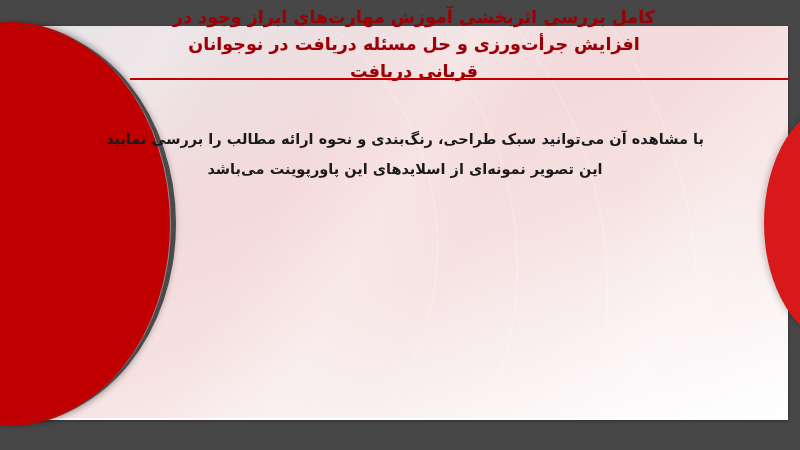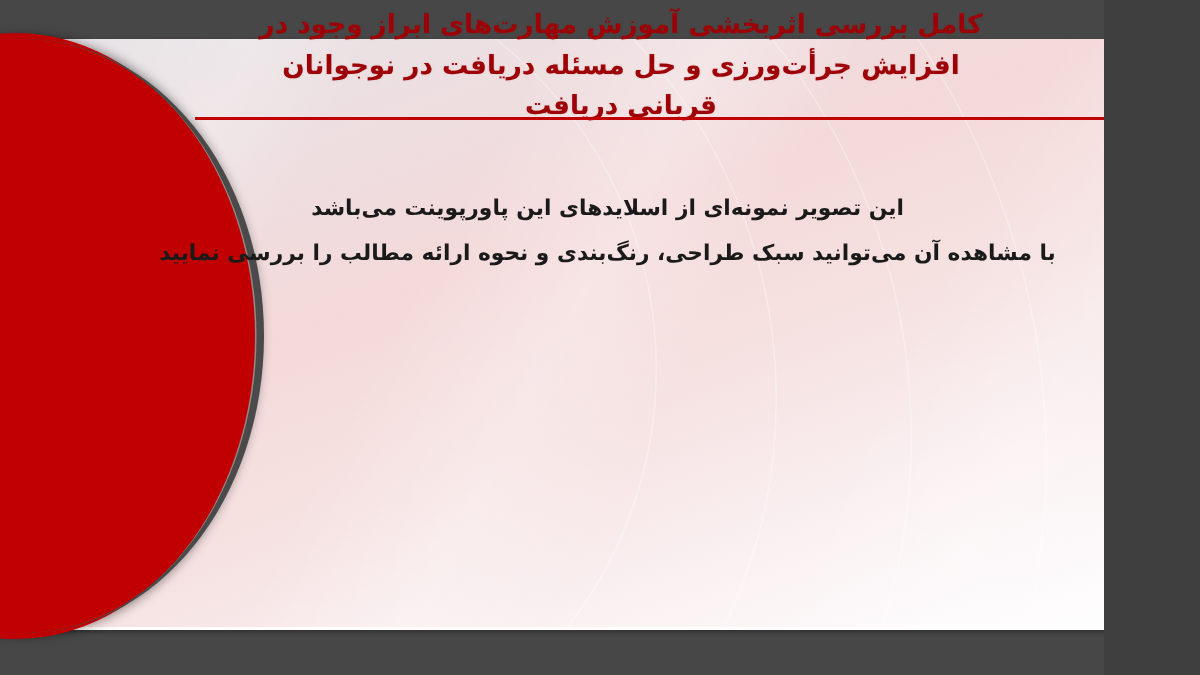--- a/index.html
+++ b/index.html
@@ -6,21 +6,21 @@
   * { margin:0; padding:0; box-sizing:border-box; }
   html, body {
     width:800px; height:450px;
     background:#3f3f3f;
     font-family:"DejaVu Sans", sans-serif;
     overflow:hidden;
   }
 
   #slide {
     position:relative;
-    width:736px; height:450px;
+    width:800px; height:450px;
     background:#0ea5e9;
     overflow:hidden;
     text-decoration:underline;
   }
 
   
   .frame-bg {
     position:absolute; inset:0;
     background:#474747;
   }
@@ -176,17 +176,17 @@
 
   <div class="title-block">
     <div class="title-line">کامل بررسی اثربخشی آموزش مهارت‌های ابراز وجود در</div>
     <div class="title-line">افزایش جرأت‌ورزی و حل مسئله دریافت در نوجوانان</div>
     <div class="title-line">قربانی دریافت</div>
   </div>
 
   <div class="title-rule"></div>
 
   <div class="body-block">
+    <div class="body-line">با مشاهده آن می‌توانید سبک طراحی، رنگ‌بندی و نحوه ارائه مطالب را بررسی نمایید</div>
     <div class="body-line">این تصویر نمونه‌ای از اسلایدهای این پاورپوینت می‌باشد</div>
-    <div class="body-line">با مشاهده آن می‌توانید سبک طراحی، رنگ‌بندی و نحوه ارائه مطالب را بررسی نمایید</div>
   </div>
 
 </div>
 
 </body></html>

